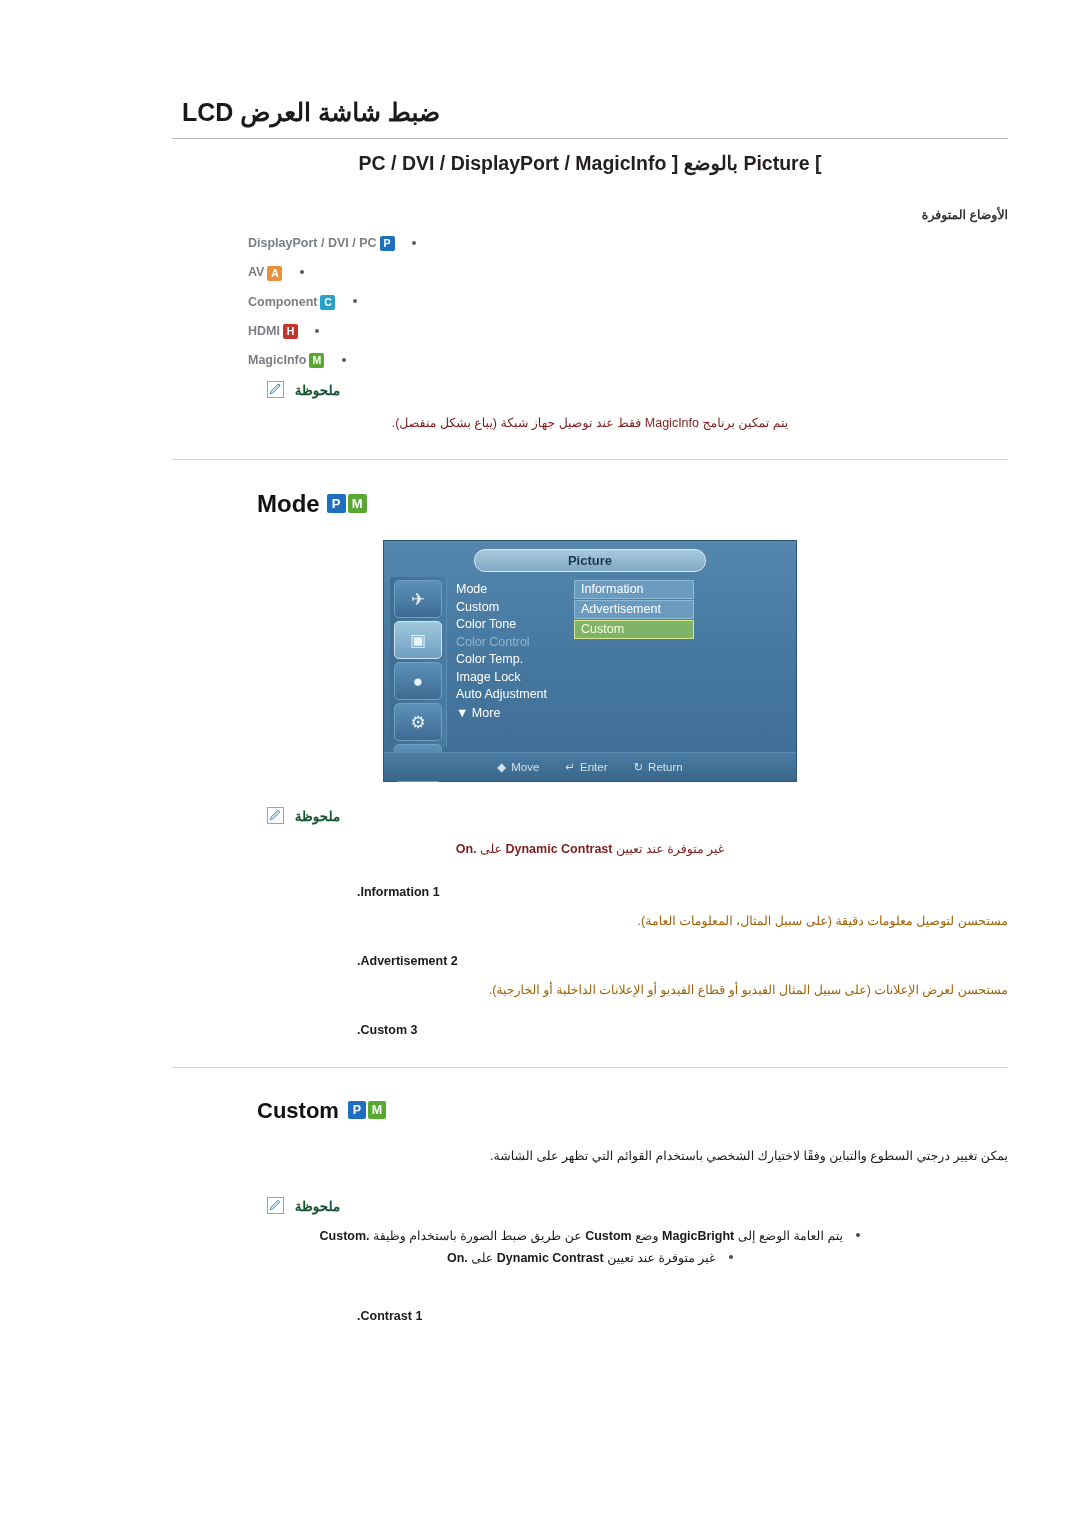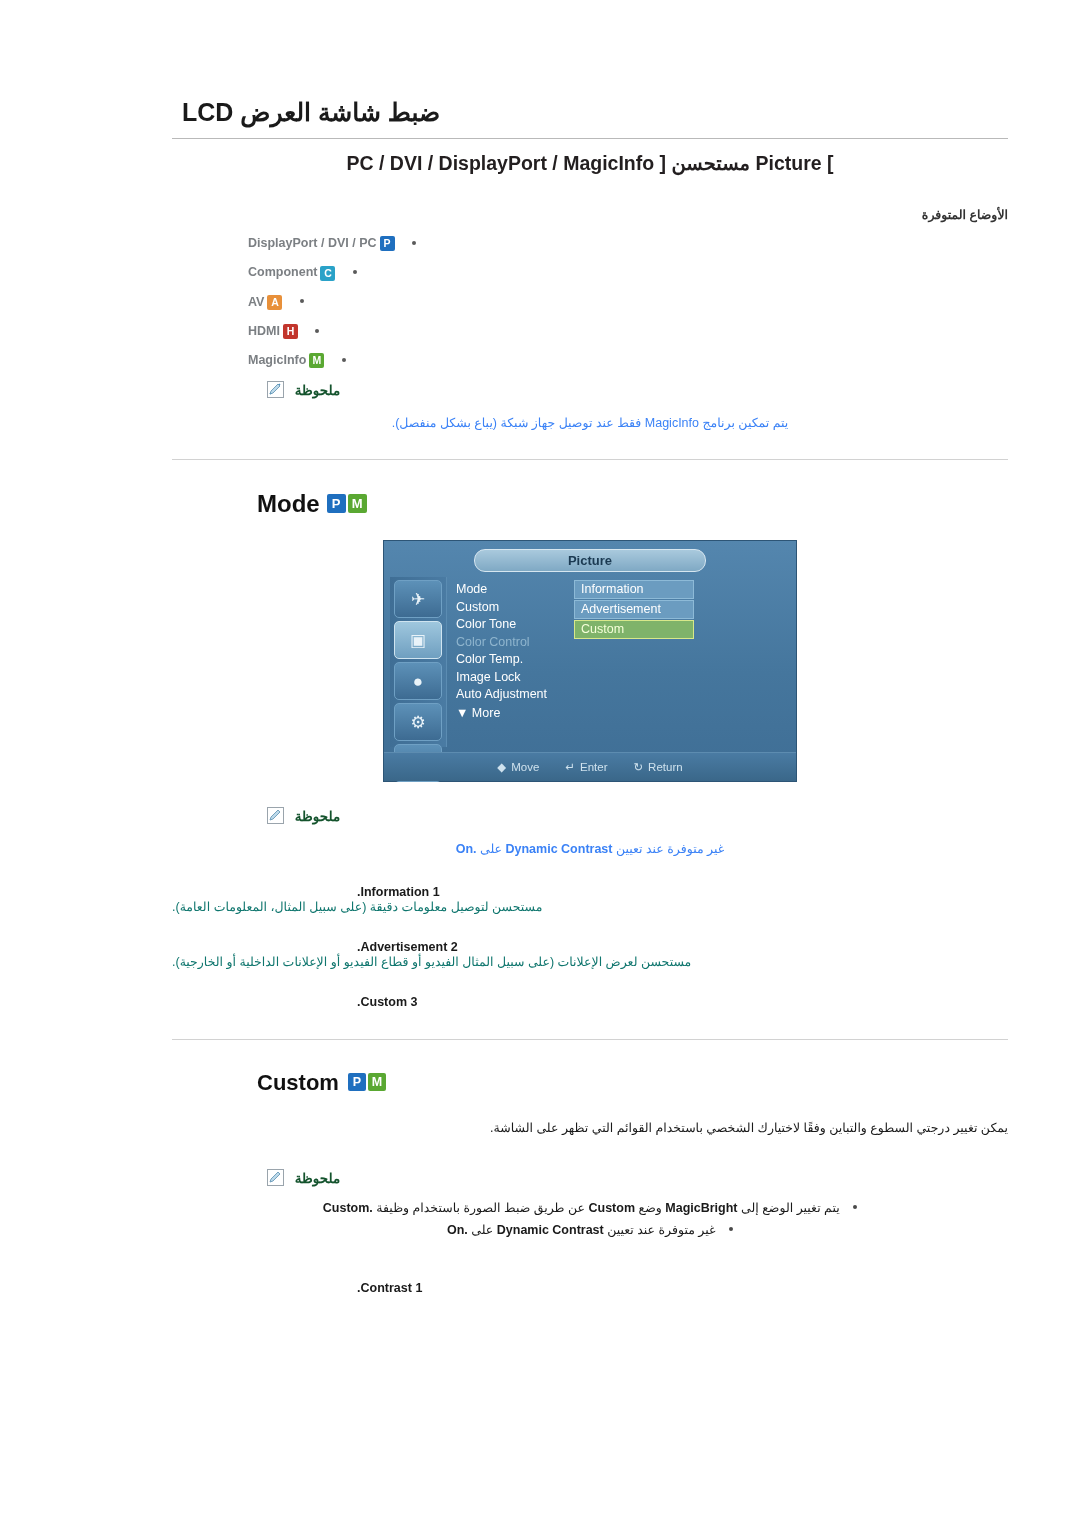--- a/index.html
+++ b/index.html
@@ -123,21 +123,21 @@
     display: inline-block;
     width: 17px; height: 17px;
     vertical-align: middle;
     margin-right: 7px;
     position: relative;
     top: -2px;
   }
   .note-body {
     text-align: center;
     font-size: 12.5px;
-    color: #3b82f6;
+    color: #7f1d1d;
     direction: rtl;
     margin-top: 13px;
     line-height: 1.6;
   }
   .note-body .en { direction: ltr; unicode-bidi: embed; font-weight: bold; }
 
   .section-rule {
     border: none;
     border-top: 1px solid #d2d2d2;
     margin: 26px 0 0 0;
@@ -282,24 +282,25 @@
     direction: rtl;
     font-size: 12.5px;
     font-weight: bold;
     color: #1a1a1a;
     padding-left: 185px;
     margin-top: 26px;
   }
   .num-item .num { margin-right: 6px; }
   .num-item .en { direction: ltr; unicode-bidi: embed; }
   .num-desc {
-    text-align: left;
-    direction: rtl;
-    font-size: 12.5px;
-    color: #0f766e;
+    text-align: right;
+    direction: rtl;
+    font-size: 12.5px;
+    color: #a16207;
+    margin-top: 14px;
   }
 
   .custom-heading {
     text-align: left;
     font-size: 22px;
     font-weight: bold;
     color: #111;
     direction: rtl;
     padding-left: 85px;
     margin-top: 30px;
@@ -358,38 +359,38 @@
 </head>
 <body>
 
 <div class="page">
 
   <div class="doc-title">ضبط شاشة العرض LCD</div>
   <hr class="title-rule">
 
   <div class="subtitle">
     <span class="ltr">Picture [</span>
-    <span>مستحسن</span>
+    <span>بالوضع</span>
     <span class="ltr">PC / DVI / DisplayPort / MagicInfo</span>
     <span class="ltr">]</span>
   </div>
 
   <div class="avail-head">الأوضاع المتوفرة</div>
   <ul class="avail-list">
     <li>
       <span class="bullet"></span>
       <span class="txt"><span>DisplayPort / DVI / PC</span><span class="badge p">P</span></span>
     </li>
     <li>
       <span class="bullet"></span>
+      <span class="txt"><span>AV</span><span class="badge a">A</span></span>
+    </li>
+    <li>
+      <span class="bullet"></span>
       <span class="txt"><span>Component</span><span class="badge c">C</span></span>
-    </li>
-    <li>
-      <span class="bullet"></span>
-      <span class="txt"><span>AV</span><span class="badge a">A</span></span>
     </li>
     <li>
       <span class="bullet"></span>
       <span class="txt"><span>HDMI</span><span class="badge h">H</span></span>
     </li>
     <li>
       <span class="bullet"></span>
       <span class="txt"><span>MagicInfo</span><span class="badge m">M</span></span>
     </li>
   </ul>
@@ -502,21 +503,21 @@
     <span class="note-icon">
       <svg viewBox="0 0 17 17" width="17" height="17">
         <rect x="0.5" y="0.5" width="16" height="16" fill="#ffffff" stroke="#9aa4ac"></rect>
         <path d="M3 13 L6 12 L13 5 L11 3 L4 10 Z" fill="#bcd9ea" stroke="#5b8fb0" stroke-width="0.8"></path>
       </svg>
     </span>
   </div>
   <ul class="note-bullets">
     <li>
       <span class="bullet"></span>
-      <span>يتم تغيير الوضع إلى</span>
+      <span>يتم العامة الوضع إلى</span>
       <span class="en">MagicBright</span>
       <span>وضع</span>
       <span class="en">Custom</span>
       <span>عن طريق ضبط الصورة باستخدام وظيفة</span>
       <span class="en">Custom.</span>
     </li>
     <li>
       <span class="bullet"></span>
       <span>غير متوفرة عند تعيين</span>
       <span class="en">Dynamic Contrast</span>

